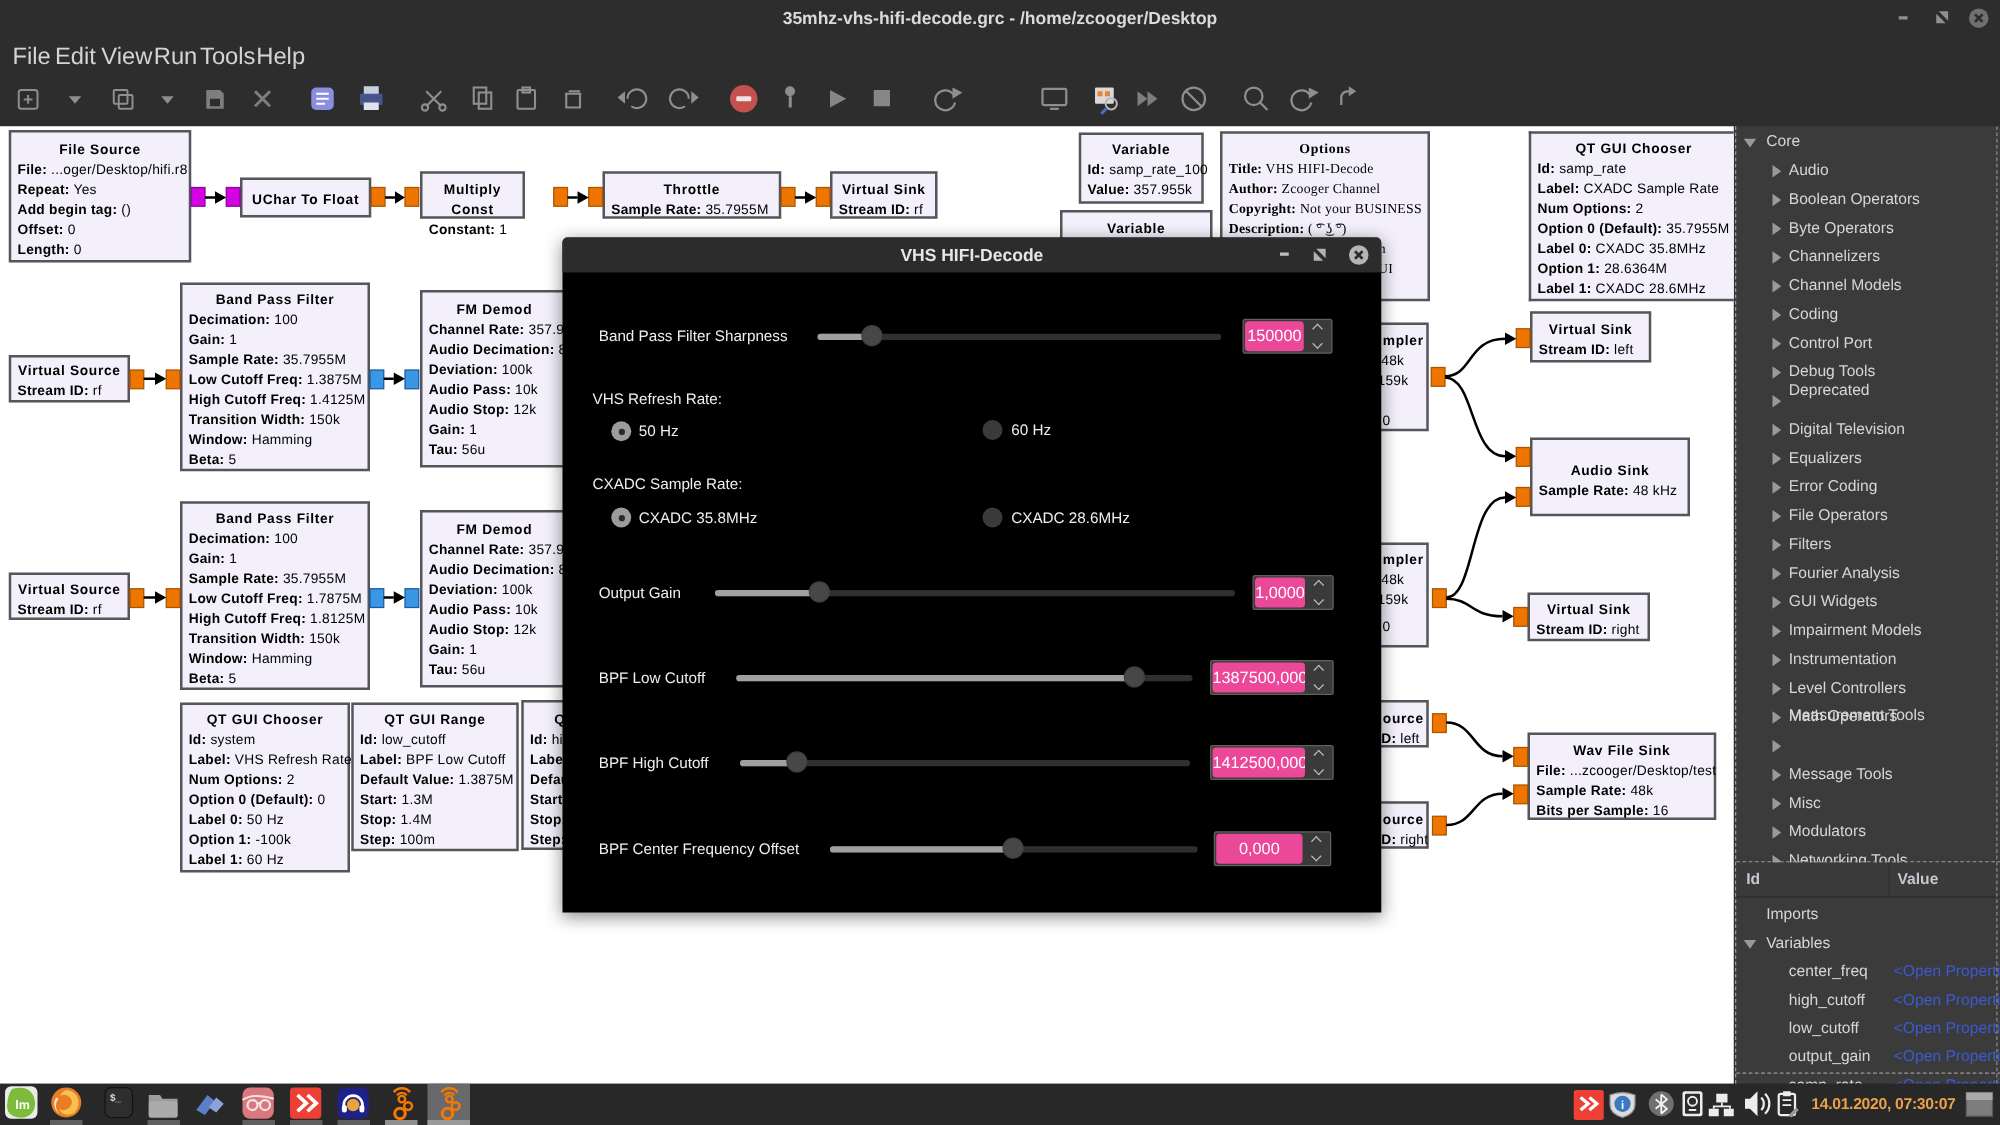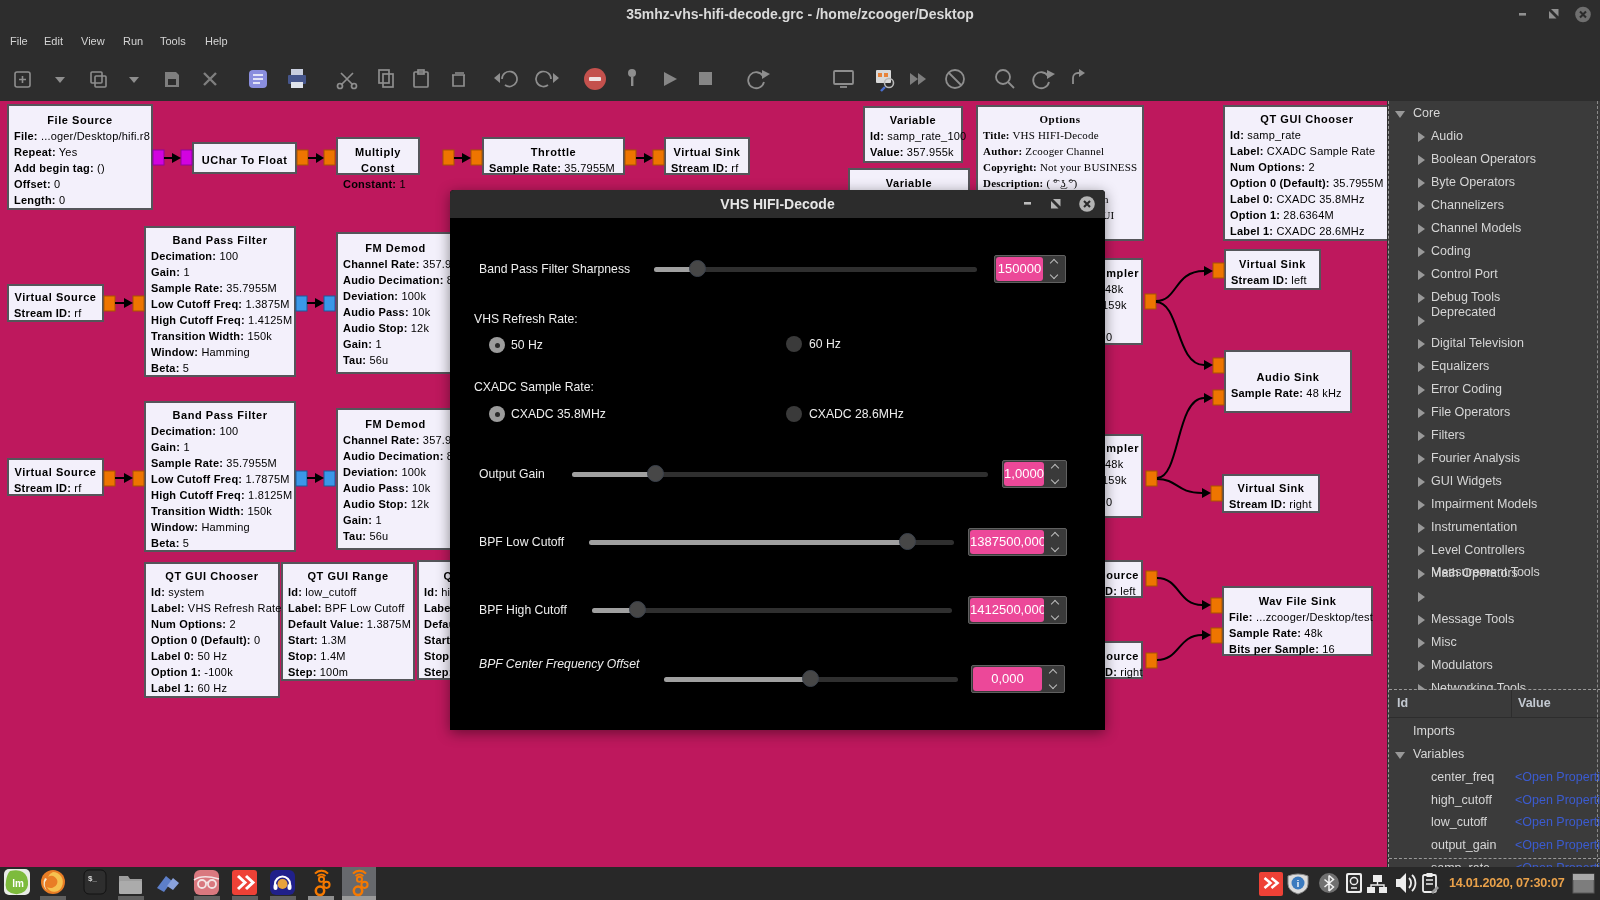--- a/index.html
+++ b/index.html
@@ -1,25 +1,25 @@
 <!DOCTYPE html>
 <html><head><meta charset="utf-8"><style>
 *{margin:0;padding:0;box-sizing:border-box;}
 html,body{width:1600px;height:900px;overflow:hidden;background:#2e2e2e;}
 body{font-family:"Liberation Sans",sans-serif;position:relative;}
 #root{position:absolute;left:0;top:0;width:1600px;height:900px;}
 .abs{position:absolute;white-space:nowrap;}
 
 #titlebar{position:absolute;left:0;top:0;width:1600px;height:30px;background:#2d2d2d;}
 #titlebar .t{position:absolute;left:0;right:0;top:6px;text-align:center;color:#dadada;font-size:14px;font-weight:bold;}
-#menubar{position:absolute;left:0;top:30px;width:1600px;height:26px;background:#2d2d2d;color:#d4d4d4;font-size:11px;}
+#menubar{position:absolute;left:0;top:30px;width:1600px;height:26px;background:#2d2d2d;color:#d4d4d4;font-size:19px;}
 #menubar span{position:absolute;top:5px;}
 #toolbar{position:absolute;left:0;top:56px;width:1600px;height:45px;background:#2d2d2d;}
 
-#canvas{position:absolute;left:0;top:101px;width:1387px;height:766px;background:#be185d;overflow:hidden;padding-left:22px;}
+#canvas{position:absolute;left:0;top:101px;width:1387px;height:766px;background:#ffffff;overflow:hidden;padding-left:22px;}
 .blk{position:absolute;background:#f3f0fb;border:2.5px solid #55555a;font-size:11px;color:#000;line-height:16px;letter-spacing:0.2px;}
 .blk .bt{font-weight:bold;text-align:center;letter-spacing:0.55px;}
 .blk .p{padding-left:5px;white-space:nowrap;}
 #wires{position:absolute;left:0;top:0;width:1387px;height:766px;}
 
 #dlg{position:absolute;left:450px;top:190px;width:655px;height:540px;background:#000;border-radius:4px 4px 0 0;box-shadow:0 3px 14px rgba(0,0,0,.45);}
 #dlg .tb{position:absolute;left:0;top:0;width:655px;height:28px;background:#2c2c2c;border-radius:4px 4px 0 0;}
 #dlg .tb .t{position:absolute;left:0;right:0;top:6px;text-align:center;color:#e6e6e6;font-weight:bold;font-size:14px;}
 .dl{position:absolute;color:#eeeeee;font-size:12.2px;line-height:16px;white-space:nowrap;}
 .groove{position:absolute;height:5px;border-radius:2.5px;background:#2f2f2f;}
@@ -509,21 +509,21 @@
       </div>
     <div class="handle" style="left:179px;top:411px;"></div>
     <div class="spin" style="left:518px;top:406px;width:99px;">
         <div class="v">1412500,000</div>
         <div class="ar">
           <i class="abs chu"></i>
           <i class="abs chd"></i>
         </div>
       </div>
 
-    <div class="dl" style="left:29px;top:466px;font-style:italic;">BPF Center Frequency Offset</div>
+    <div class="dl" style="left:29px;top:481px;">BPF Center Frequency Offset</div>
     <div class="groove" style="left:214px;top:487px;width:294px;">
         <div class="fill" style="width:147px;"></div>
       </div>
     <div class="handle" style="left:352px;top:480px;"></div>
     <div class="spin" style="left:521px;top:475px;width:94px;">
         <div class="v">0,000</div>
         <div class="ar">
           <i class="abs chu"></i>
           <i class="abs chd"></i>
         </div>

